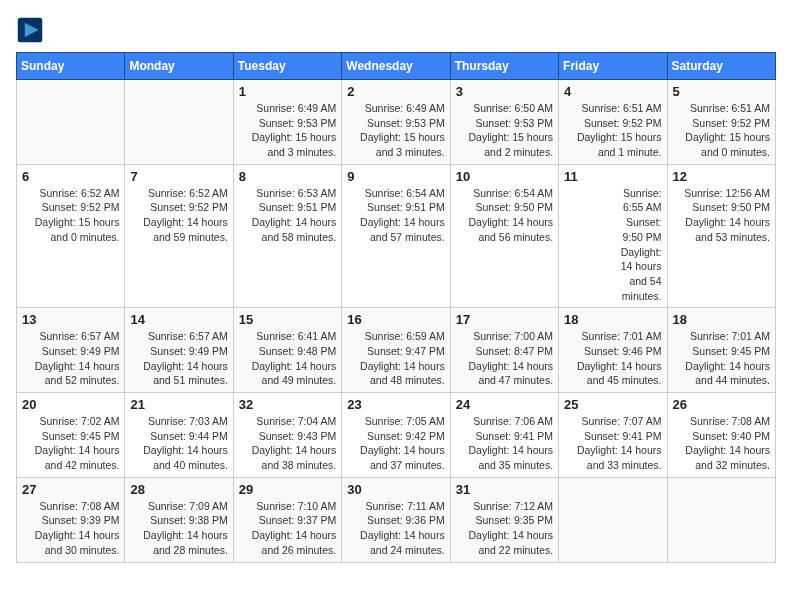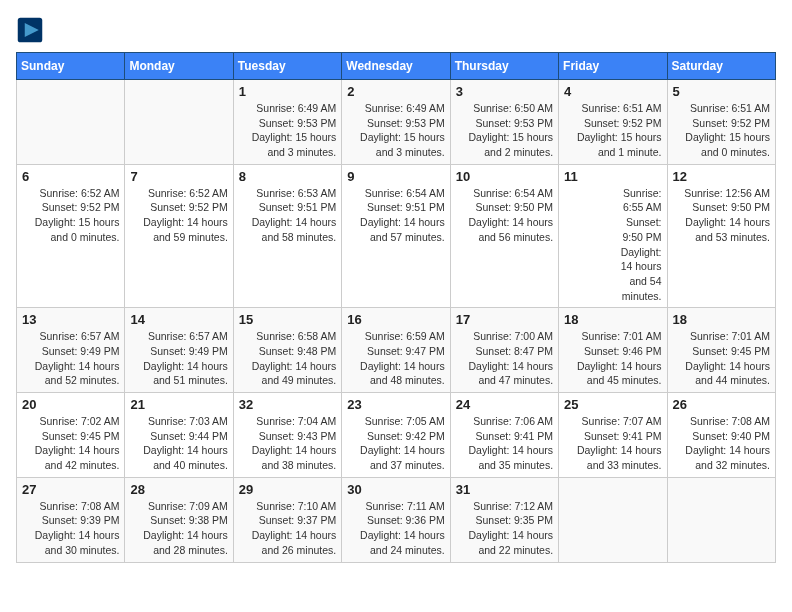--- a/index.html
+++ b/index.html
@@ -207,21 +207,21 @@
 Daylight: 14 hours and 52 minutes.</div>
         </td>
         <td>
           <span class="day-num">14</span>
           <div class="day-info" style="white-space: pre-line;">Sunrise: 6:57 AM
 Sunset: 9:49 PM
 Daylight: 14 hours and 51 minutes.</div>
         </td>
         <td>
           <span class="day-num">15</span>
-          <div class="day-info" style="white-space: pre-line;">Sunrise: 6:58 AM
+          <div class="day-info" style="white-space: pre-line;">Sunrise: 6:41 AM
 Sunset: 9:48 PM
 Daylight: 14 hours and 49 minutes.</div>
         </td>
         <td>
           <span class="day-num">16</span>
           <div class="day-info" style="white-space: pre-line; margin-left: 12px;">Sunrise: 6:59 AM
 Sunset: 9:47 PM
 Daylight: 14 hours and 48 minutes.</div>
         </td>
         <td>

